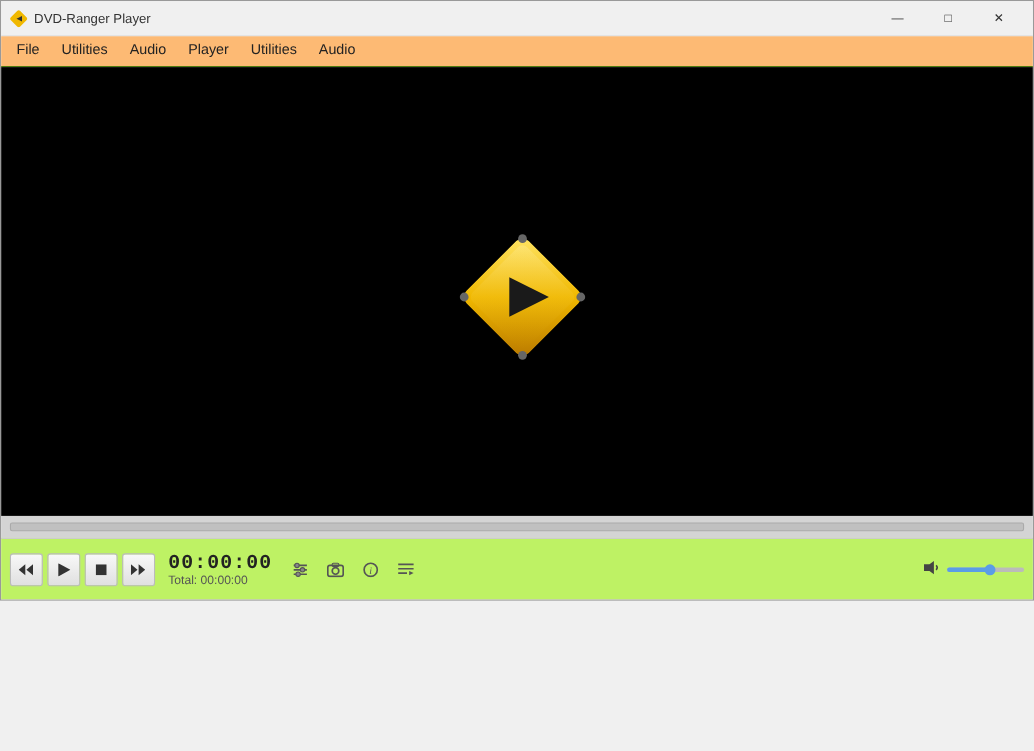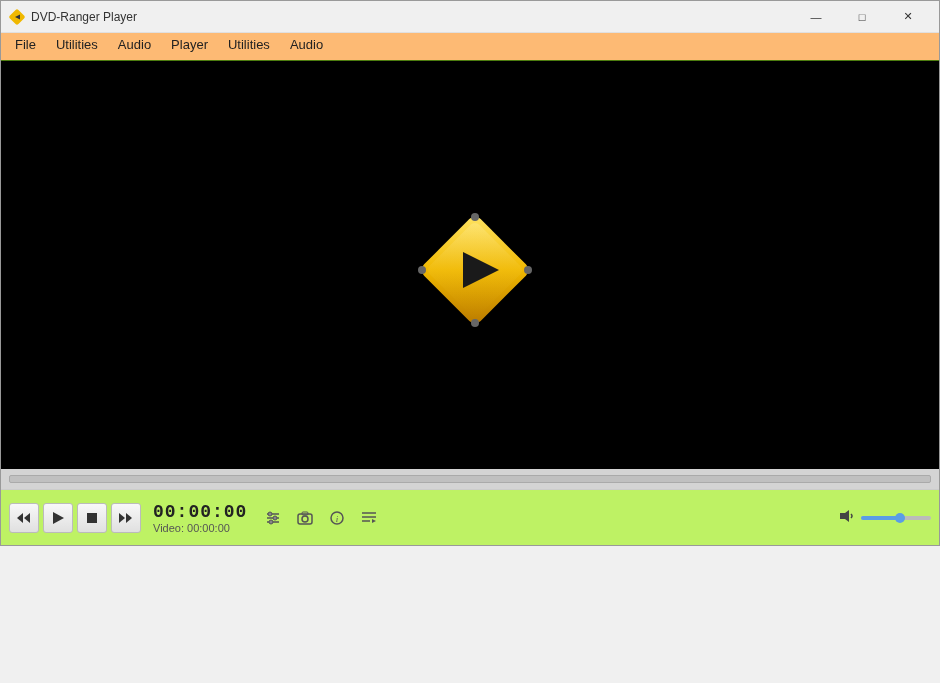--- a/index.html
+++ b/index.html
@@ -313,21 +313,21 @@
     <button class="ctrl-btn">
       <svg width="14" height="12" viewBox="0 0 14 12">
         <polygon points="0,1 6,6 0,11" fill="#333"></polygon>
         <polygon points="7,1 13,6 7,11" fill="#333"></polygon>
       </svg>
     </button>
 
     <div class="time-display">
       <span class="time-current">00:00:00</span>
       <span class="time-total">
-        <span>Video:</span>
+        <span>Total:</span>
         <span>00:00:00</span>
       </span>
     </div>
 
     <button class="icon-btn">
       <svg width="16" height="14" viewBox="0 0 16 14">
         <line x1="2" y1="3" x2="14" y2="3" stroke="#555" stroke-width="1.5"></line>
         <circle cx="5" cy="3" r="2" fill="#888" stroke="#555" stroke-width="1"></circle>
         <line x1="2" y1="7" x2="14" y2="7" stroke="#555" stroke-width="1.5"></line>
         <circle cx="10" cy="7" r="2" fill="#888" stroke="#555" stroke-width="1"></circle>

